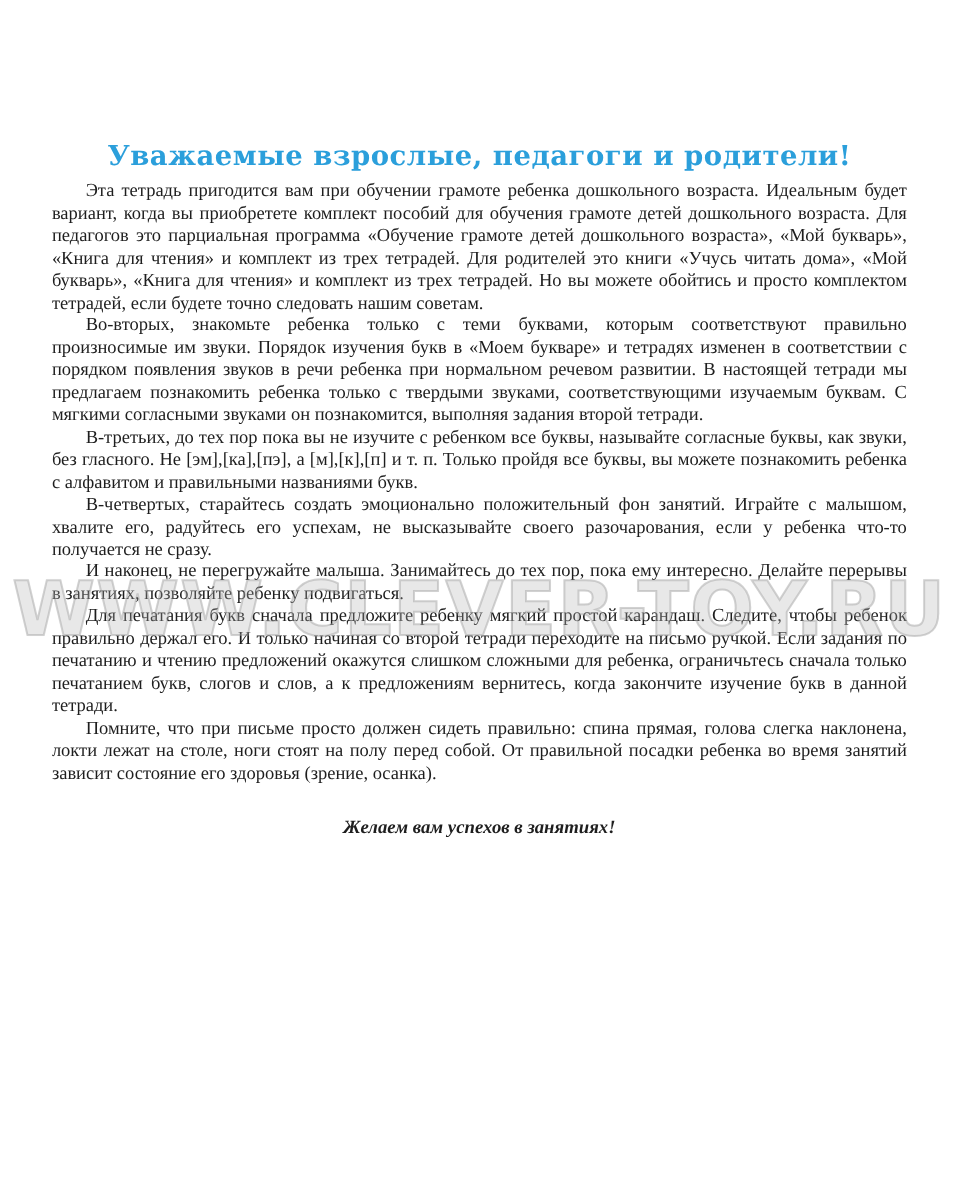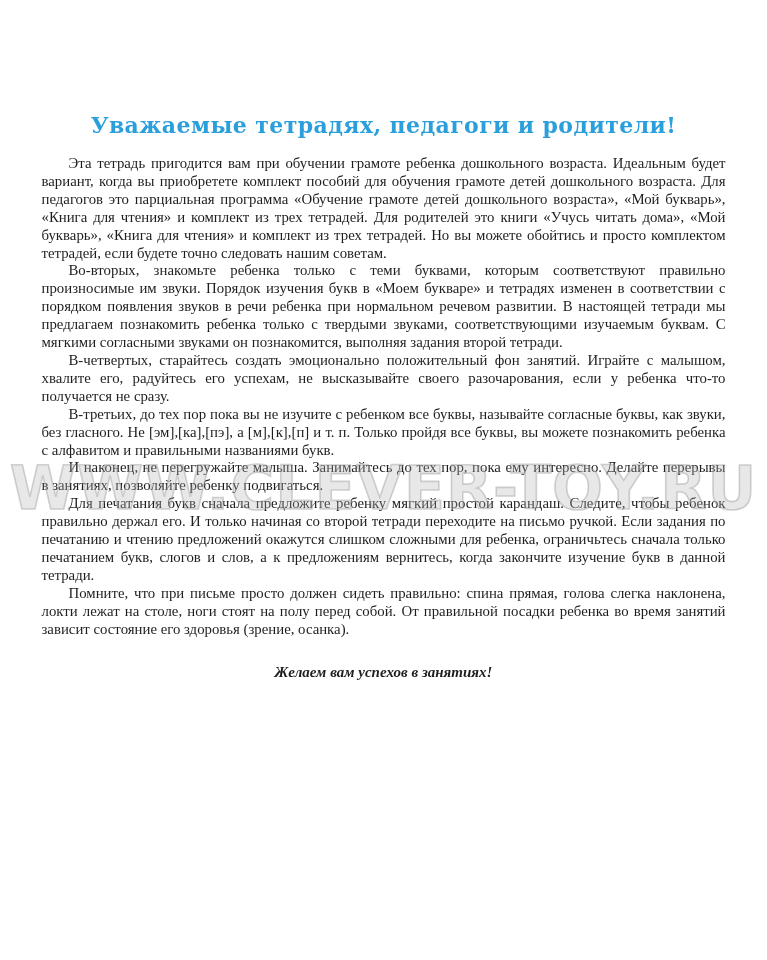--- a/index.html
+++ b/index.html
@@ -21,21 +21,21 @@
     margin: 0;
     text-align: center;
     font-family: "DejaVu Serif", serif;
     font-size: 22px;
     font-weight: bold;
     color: #2b9fdb;
     letter-spacing: 0.4px;
   }
   .body-text {
     width: 684px;
-    margin: 17px auto 0 auto;
+    margin: 7px auto 0 auto;
     text-align: justify;
     font-size: 14.8px;
     line-height: 17.9px;
     color: #1e1e1e;
   }
   .body-text p {
     margin: 0;
     text-indent: 27px;
   }
   .closing {
@@ -62,26 +62,26 @@
     text-shadow: 0 0 1px rgba(160, 160, 160, 0.25);
     pointer-events: none;
   }
 </style>
 </head>
 <body>
 
 <div class="page">
   <div class="watermark">WWW.CLEVER-TOY.RU</div>
 
-  <h1 class="heading">Уважаемые тетрадях, педагоги и родители!</h1>
+  <h1 class="heading">Уважаемые взрослые, педагоги и родители!</h1>
 
   <div class="body-text">
     <p>Эта тетрадь пригодится вам при обучении грамоте ребенка дошкольного возраста. Идеальным будет вариант, когда вы приобретете комплект пособий для обучения грамоте детей дошкольного возраста.  Для педагогов это парциальная программа «Обучение грамоте детей дошкольного возраста», «Мой букварь», «Книга для чтения» и комплект из трех тетрадей. Для родителей это книги «Учусь читать дома», «Мой букварь», «Книга для чтения» и комплект из трех тетрадей. Но вы можете обойтись и просто комплектом тетрадей, если будете точно следовать нашим  советам.</p>
     <p>Во-вторых, знакомьте ребенка только с теми буквами, которым соответствуют правильно произносимые им звуки. Порядок изучения букв в «Моем букваре» и тетрадях изменен в соответствии с порядком появления звуков в речи ребенка при нормальном речевом развитии. В настоящей тетради мы предлагаем познакомить ребенка только с твердыми звуками, соответствующими изучаемым буквам. С мягкими согласными звуками он познакомится, выполняя задания второй тетради.</p>
+    <p>В-третьих, до тех пор пока вы не изучите с ребенком все буквы, называйте согласные буквы, как звуки, без гласного. Не [эм],[ка],[пэ], а [м],[к],[п] и т. п. Только пройдя все буквы, вы можете познакомить ребенка с алфавитом и правильными названиями букв.</p>
     <p>В-четвертых, старайтесь создать эмоционально положительный фон занятий. Играйте с малышом, хвалите его, радуйтесь его успехам, не высказывайте своего разочарования, если у ребенка что-то получается не сразу.</p>
-    <p>В-третьих, до тех пор пока вы не изучите с ребенком все буквы, называйте согласные буквы, как звуки, без гласного. Не [эм],[ка],[пэ], а [м],[к],[п] и т. п. Только пройдя все буквы, вы можете познакомить ребенка с алфавитом и правильными названиями букв.</p>
     <p>И наконец, не перегружайте малыша. Занимайтесь до тех пор, пока ему интересно. Делайте перерывы в занятиях, позволяйте ребенку подвигаться.</p>
     <p>Для печатания букв сначала предложите ребенку мягкий простой карандаш. Следите, чтобы ребенок правильно держал его. И только начиная со второй тетради переходите на письмо ручкой. Если задания по печатанию и чтению предложений окажутся слишком сложными для ребенка, ограничьтесь сначала только печатанием букв, слогов и слов, а к предложениям вернитесь, когда закончите изучение букв в данной тетради.</p>
     <p>Помните, что при письме просто должен сидеть правильно: спина прямая, голова слегка наклонена, локти лежат на столе, ноги стоят на полу перед собой. От правильной посадки ребенка во время занятий зависит состояние его здоровья (зрение, осанка).</p>
   </div>
 
   <p class="closing">Желаем вам успехов в занятиях!</p>
 </div>
 
 </body></html>

